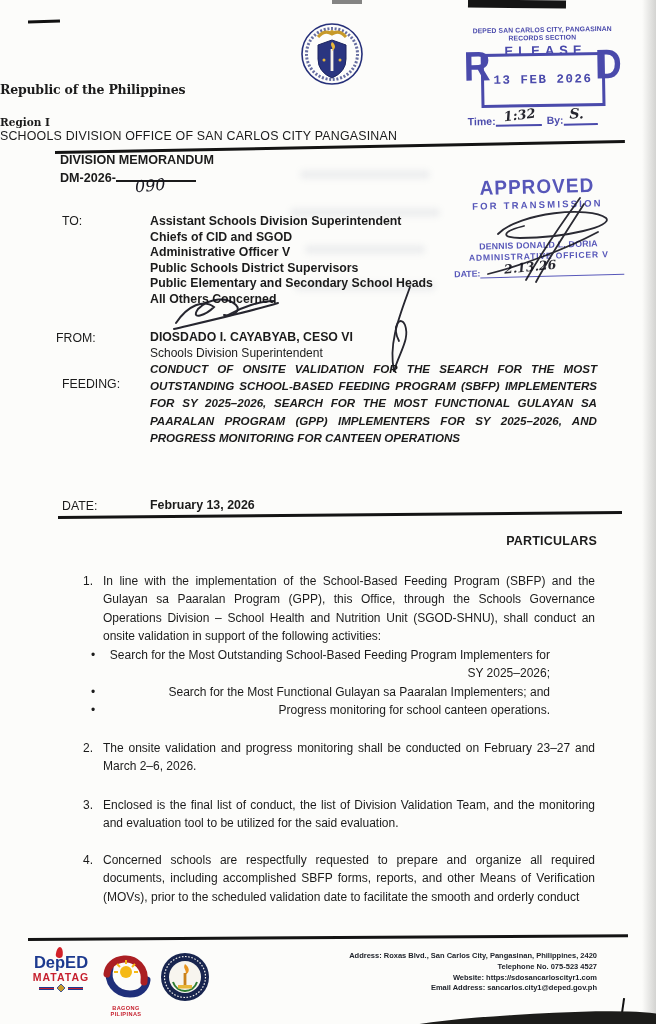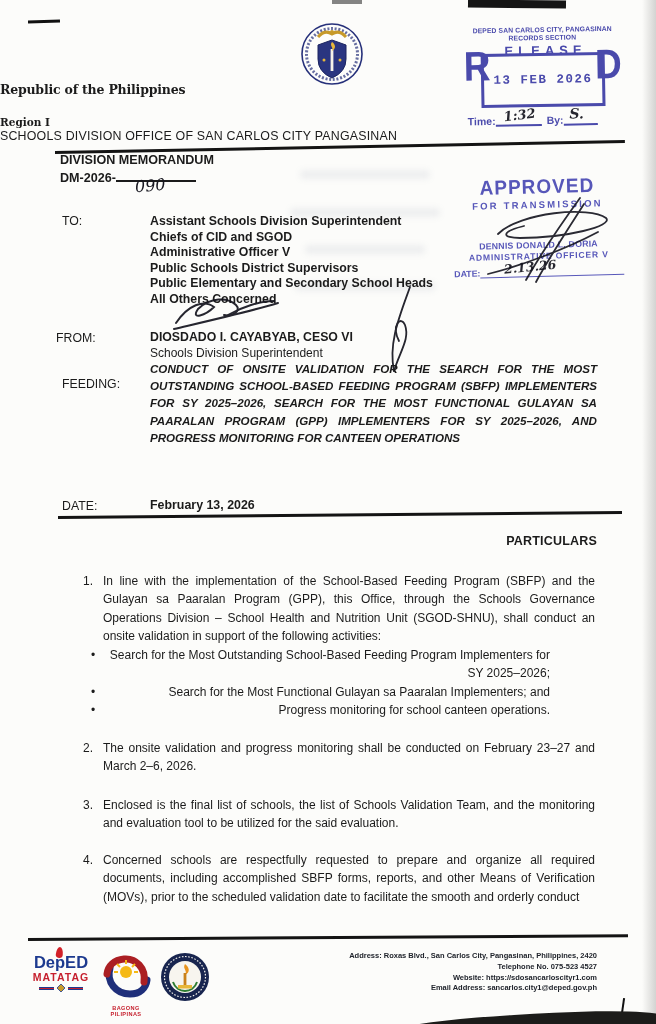--- a/index.html
+++ b/index.html
@@ -221,21 +221,21 @@
       <div class="btext">Progress monitoring for school canteen operations.</div>
     </div>
 
     <div class="pitem mt19">
       <span class="pnum">2.</span>
       <div class="ptext">The onsite validation and progress monitoring shall be conducted on February 23–27 and March 2–6, 2026.</div>
     </div>
 
     <div class="pitem mt20">
       <span class="pnum">3.</span>
-      <div class="ptext">Enclosed is the final list of schools, the list of Schools Validation Team, and the monitoring and evaluation tool to be utilized for the said evaluation.</div>
+      <div class="ptext">Enclosed is the final list of conduct, the list of Division Validation Team, and the monitoring and evaluation tool to be utilized for the said evaluation.</div>
     </div>
 
     <div class="pitem mt18">
       <span class="pnum">4.</span>
       <div class="ptext">Concerned schools are respectfully requested to prepare and organize all required documents, including accomplished SBFP forms, reports, and other Means of Verification (MOVs), prior to the scheduled validation date to facilitate the smooth and orderly conduct</div>
     </div>
   </div>
 
   <div class="abs rule" style="left:28px;top:938px;width:600px;transform:rotate(-0.35deg);"></div>
 

